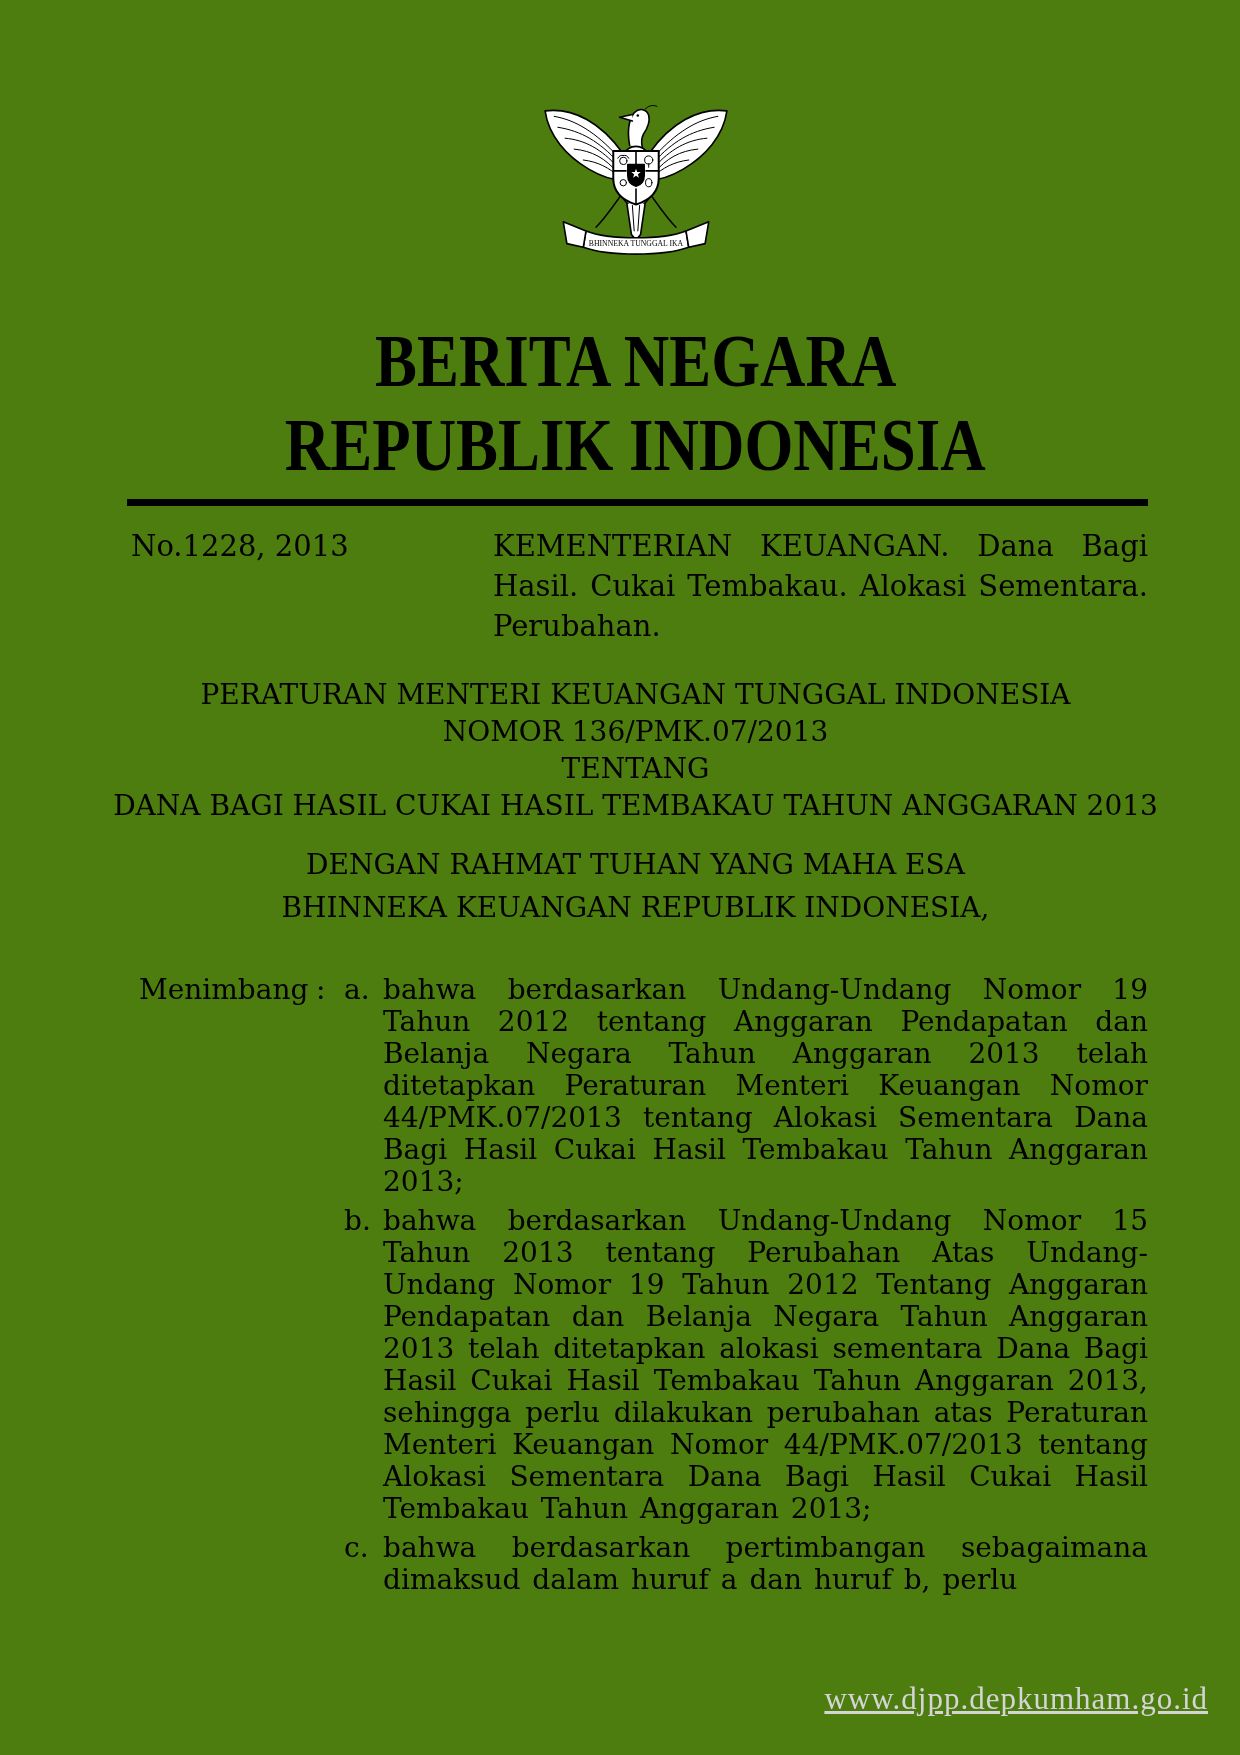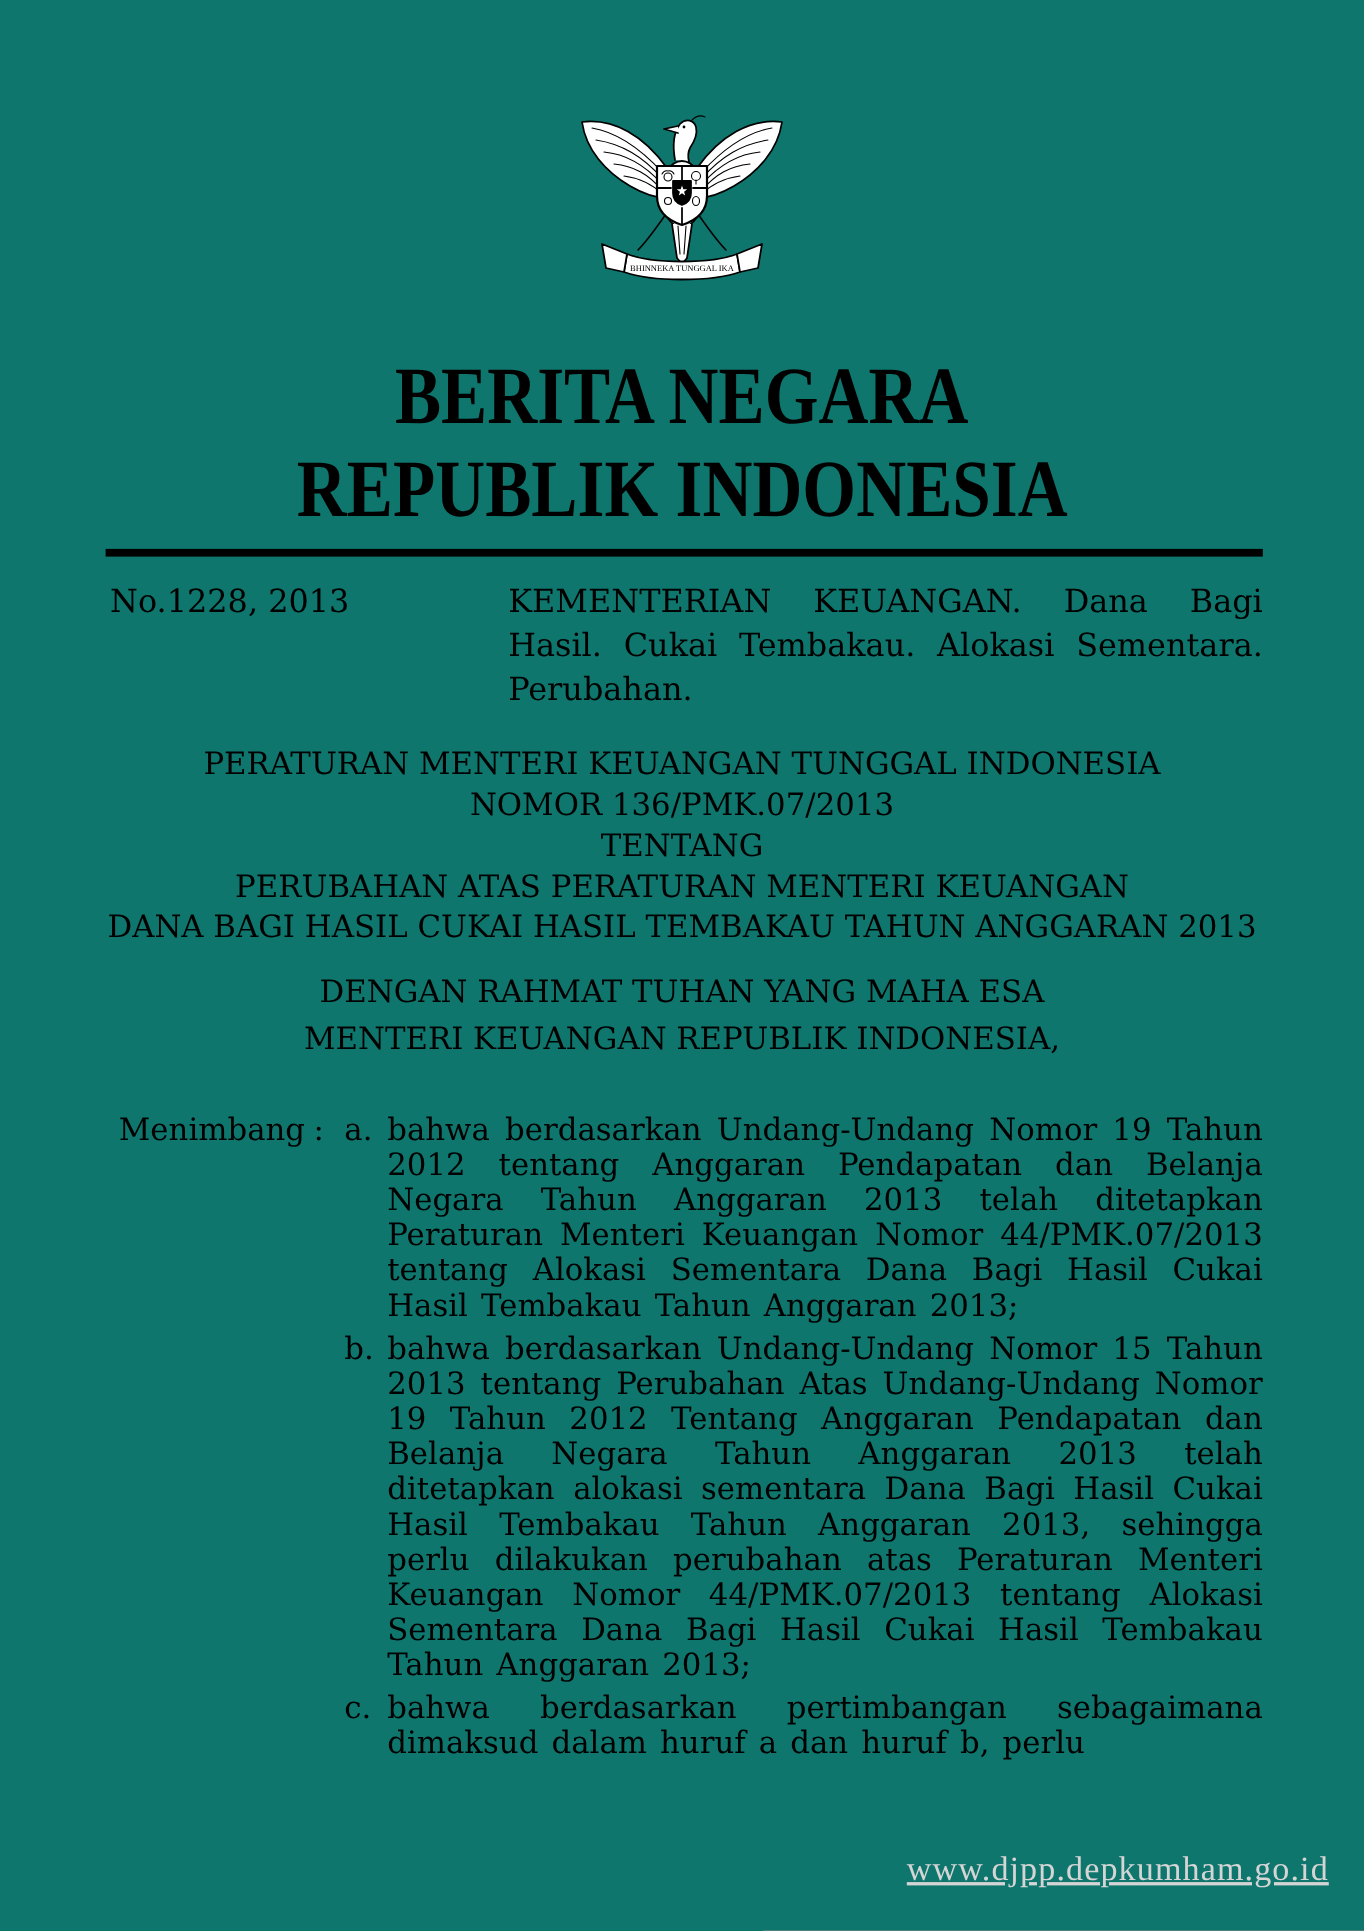--- a/index.html
+++ b/index.html
@@ -2,24 +2,25 @@
 <html><head>
 <meta charset="utf-8">
 <style>
   * { margin: 0; padding: 0; box-sizing: border-box; }
   html, body { background: #888; }
   .page {
     position: relative;
     width: 1240px;
     height: 1755px;
     margin: 0 auto;
-    background: #0f766e;
+    background: #4d7c0f;
     color: #000;
     font-family: "DejaVu Serif", serif;
     overflow: hidden;
+    padding-left: 31px;
   }
   
   .emblem-wrap { padding-top: 85px; text-align: center; }
   .emblem-wrap svg { display: inline-block; }
   .emblem-wrap svg path, .emblem-wrap svg line, .emblem-wrap svg circle, .emblem-wrap svg ellipse {
     vector-effect: non-scaling-stroke;
   }
   
   .masthead-title {
     margin-top: 40px;
@@ -153,24 +154,23 @@
 
   <div class="masthead-row">
     <div class="gazette-number">No.1228, 2013</div>
     <div class="subject-abstract">KEMENTERIAN KEUANGAN. Dana Bagi Hasil. Cukai Tembakau. Alokasi Sementara. Perubahan.</div>
   </div>
 
   <div class="doc-title-block">
     <div>PERATURAN MENTERI KEUANGAN TUNGGAL INDONESIA</div>
     <div>NOMOR 136/PMK.07/2013</div>
     <div>TENTANG</div>
-    <div>PERUBAHAN ATAS PERATURAN MENTERI KEUANGAN</div>
     <div>DANA BAGI HASIL CUKAI HASIL TEMBAKAU TAHUN ANGGARAN 2013</div>
     <div class="invocation">DENGAN RAHMAT TUHAN YANG MAHA ESA</div>
-    <div class="official">MENTERI KEUANGAN REPUBLIK INDONESIA,</div>
+    <div class="official">BHINNEKA KEUANGAN REPUBLIK INDONESIA,</div>
   </div>
 
   <div class="considerations">
     <div class="c-label">Menimbang</div>
     <div class="c-colon">:</div>
     <div class="c-items">
       <div class="c-item">
         <div class="c-marker">a.</div>
         <div class="c-text">bahwa berdasarkan Undang-Undang Nomor 19 Tahun 2012 tentang Anggaran Pendapatan dan Belanja Negara Tahun Anggaran 2013 telah ditetapkan Peraturan Menteri Keuangan Nomor 44/PMK.07/2013 tentang Alokasi Sementara Dana Bagi Hasil Cukai Hasil Tembakau Tahun Anggaran 2013;</div>
       </div>

